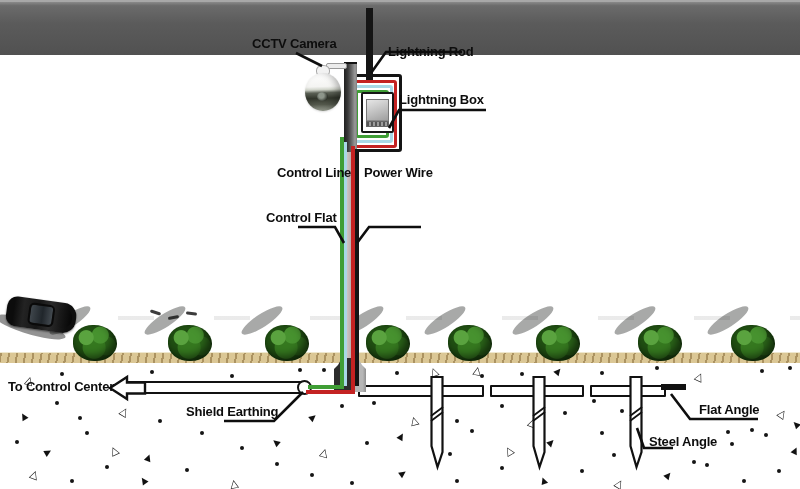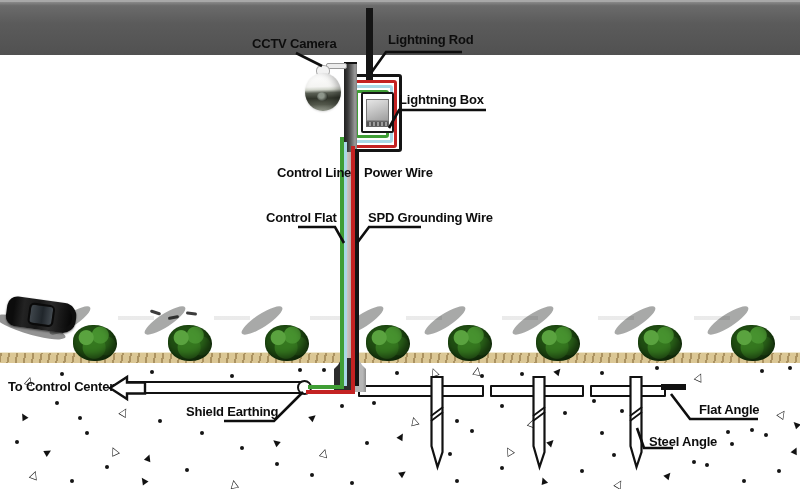--- a/index.html
+++ b/index.html
@@ -286,23 +286,22 @@
       <path d="M486,110 L399,110 L389,128"></path>
       <path d="M298,227 L335,227 L344,243"></path>
       <path d="M421,227 L369,227 L357,243"></path>
       <path d="M224,421 L274,421 L303,392"></path>
       <path d="M671,394 L690,419 L758,419"></path>
       <path d="M637,428 L644,448 L673,448"></path>
     </g>
   </svg>
 
   <div class="lbl" style="left:252px;top:36px">CCTV Camera</div>
-  <div class="lbl" style="left:388px;top:32px">Lightning Rod</div>
+  <div class="lbl" style="left:388px;top:44px">Lightning Rod</div>
   <div class="lbl" style="left:399px;top:92px">Lightning Box</div>
   <div class="lbl" style="left:277px;top:165px">Control Line</div>
   <div class="lbl" style="left:364px;top:165px">Power Wire</div>
   <div class="lbl" style="left:266px;top:210px">Control Flat</div>
-  <div class="lbl" style="left:368px;top:210px">SPD Grounding Wire</div>
   <div class="lbl" style="left:8px;top:379px">To Control Center</div>
   <div class="lbl" style="left:186px;top:404px">Shield Earthing</div>
   <div class="lbl" style="left:699px;top:402px">Flat Angle</div>
   <div class="lbl" style="left:649px;top:434px">Steel Angle</div>
 </div>
 
 </body></html>

